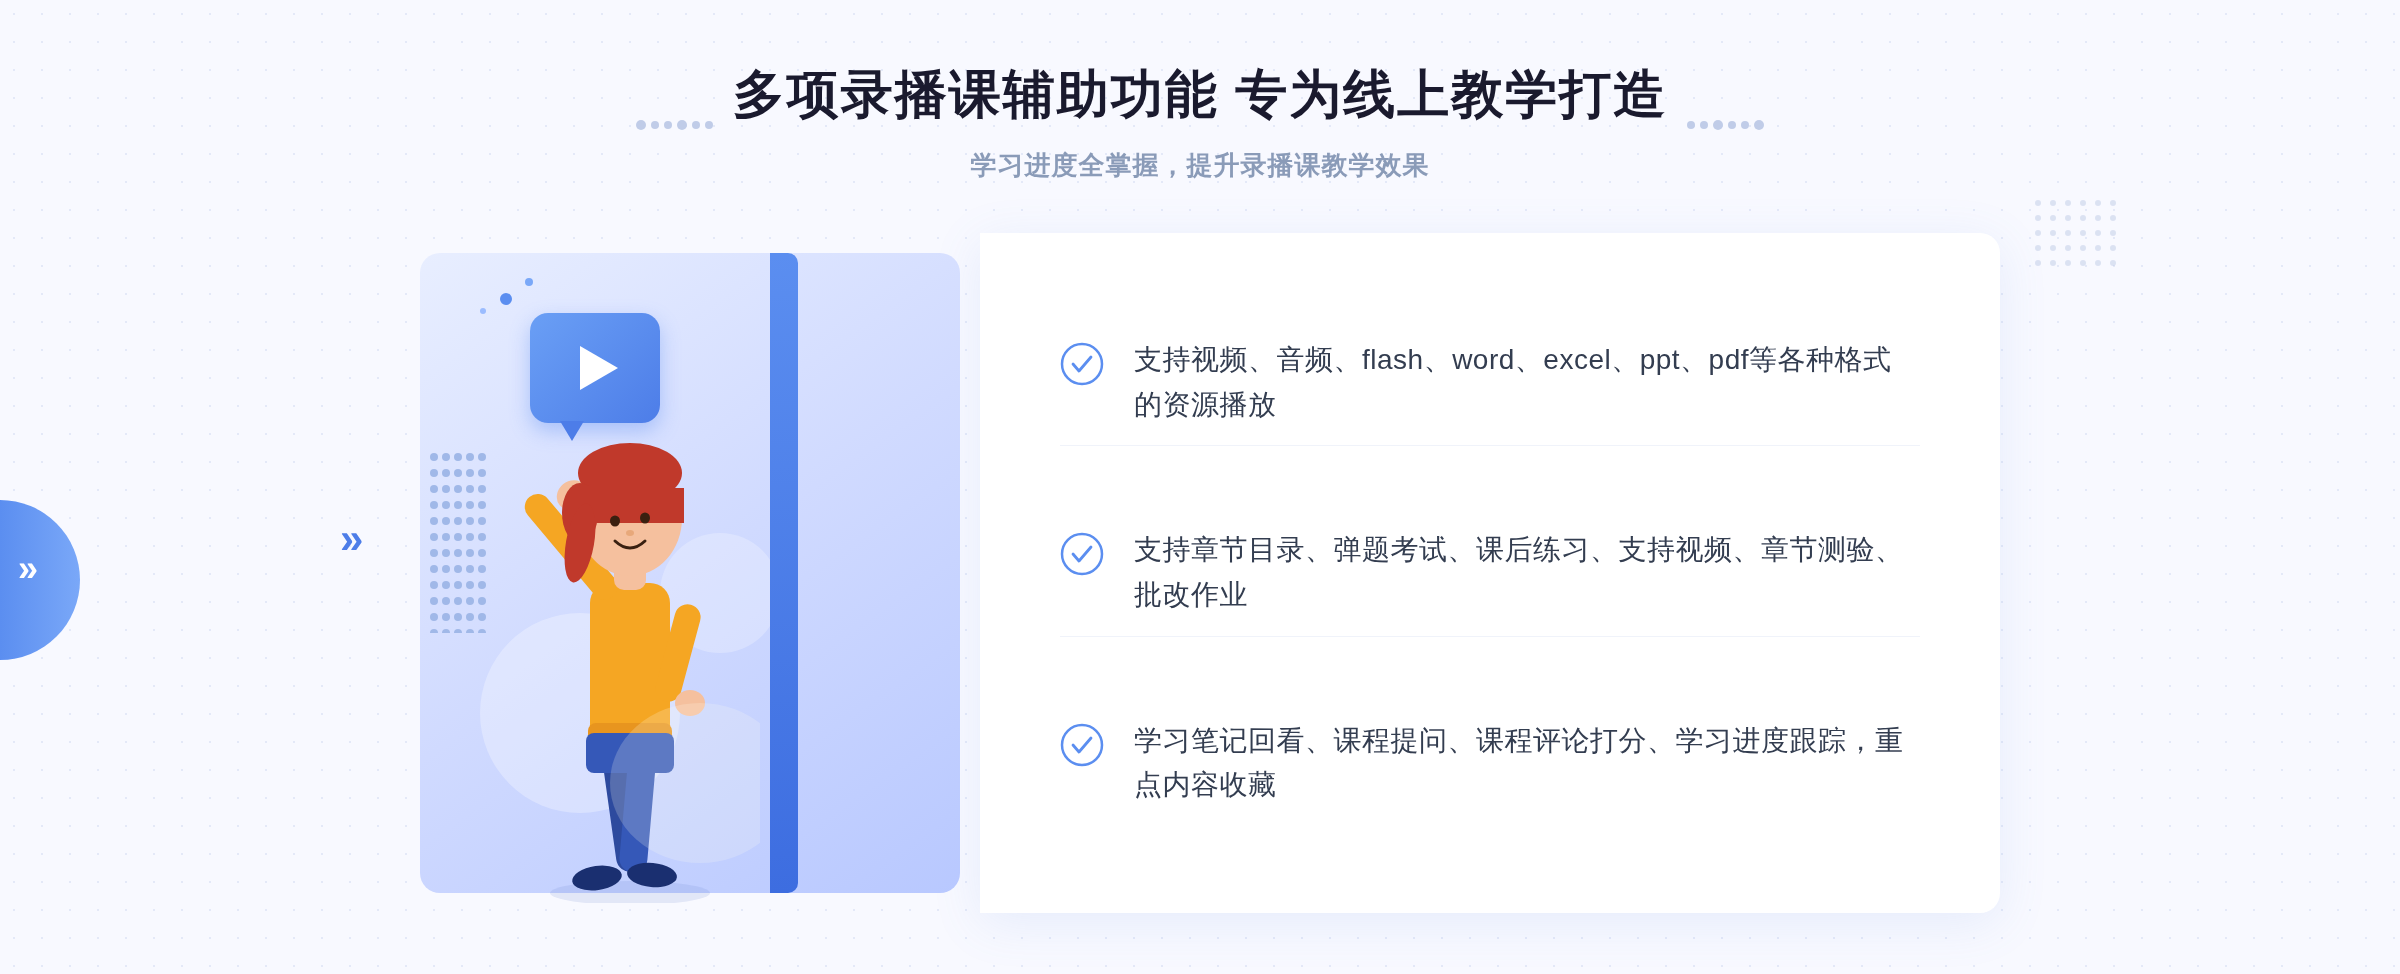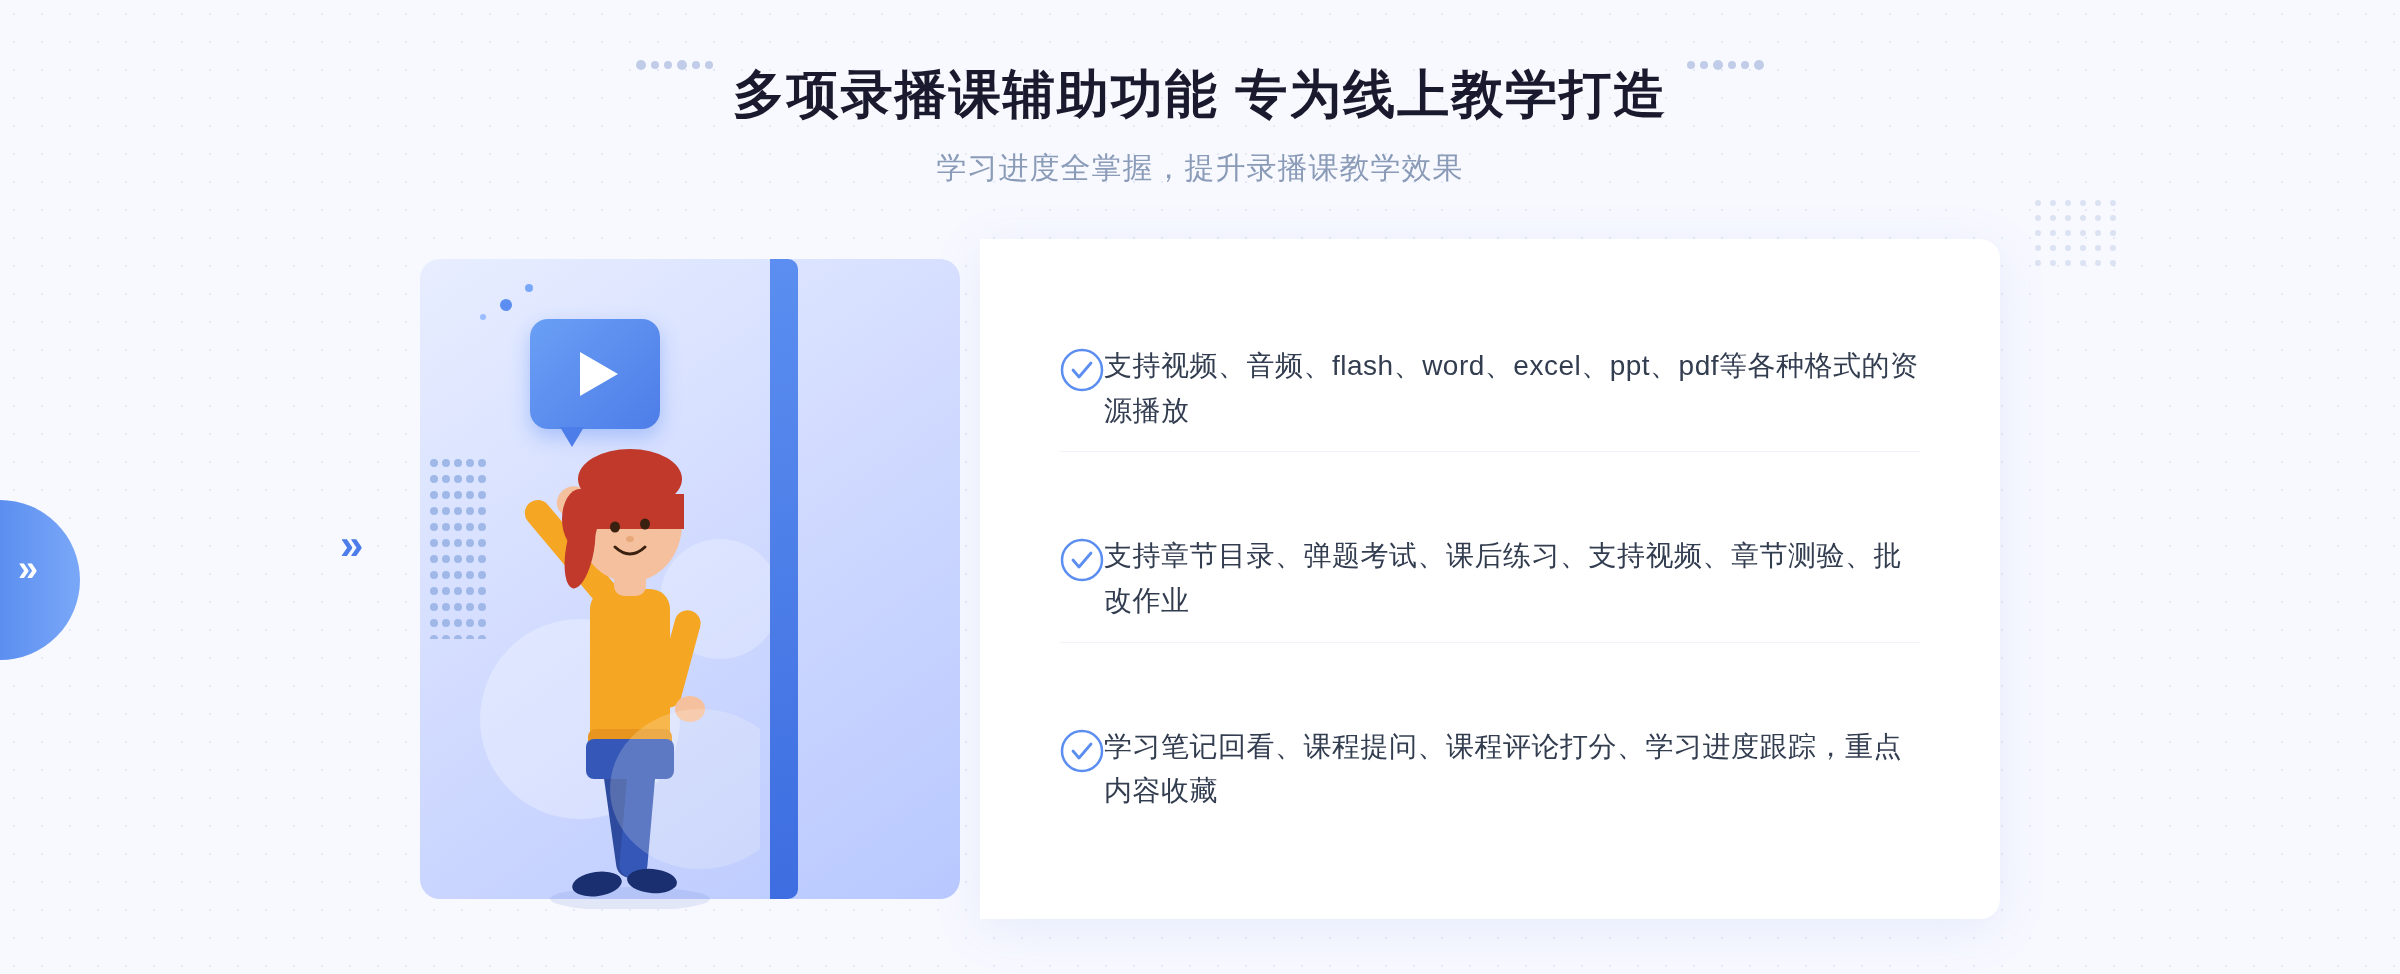--- a/index.html
+++ b/index.html
@@ -44,21 +44,21 @@
     .header-section {
       position: relative;
       z-index: 1;
       text-align: center;
       padding-top: 60px;
       margin-bottom: 50px;
     }
 
     .header-title-row {
       display: flex;
-      align-items: flex-start;
+      align-items: flex-end;
       justify-content: center;
       gap: 20px;
       margin-bottom: 18px;
     }
 
     .title-dots {
       display: flex;
       gap: 5px;
       align-items: center;
     }
@@ -77,23 +77,24 @@
     }
 
     .main-title {
       font-size: 52px;
       font-weight: 600;
       color: #1a1a2e;
       letter-spacing: 2px;
     }
 
     .sub-title {
-      font-size: 30px;
+      font-size: 26px;
       color: #8a9bb8;
       letter-spacing: 1px;
+      font-weight: bold;
     }
 
     .content-area {
       position: relative;
       z-index: 1;
       width: 1600px;
       display: flex;
       align-items: stretch;
       gap: 0;
     }
@@ -303,20 +304,21 @@
       box-shadow: 0 10px 50px rgba(100, 140, 220, 0.12);
       display: flex;
       flex-direction: column;
       justify-content: space-around;
       min-height: 680px;
     }
 
     .feature-item {
       display: flex;
       align-items: flex-start;
+      gap: 30px;
       padding: 18px 0;
       border-bottom: 1px solid #f0f3fa;
     }
 
     .feature-item:last-child {
       border-bottom: none;
     }
 
     .check-icon {
       width: 44px;

